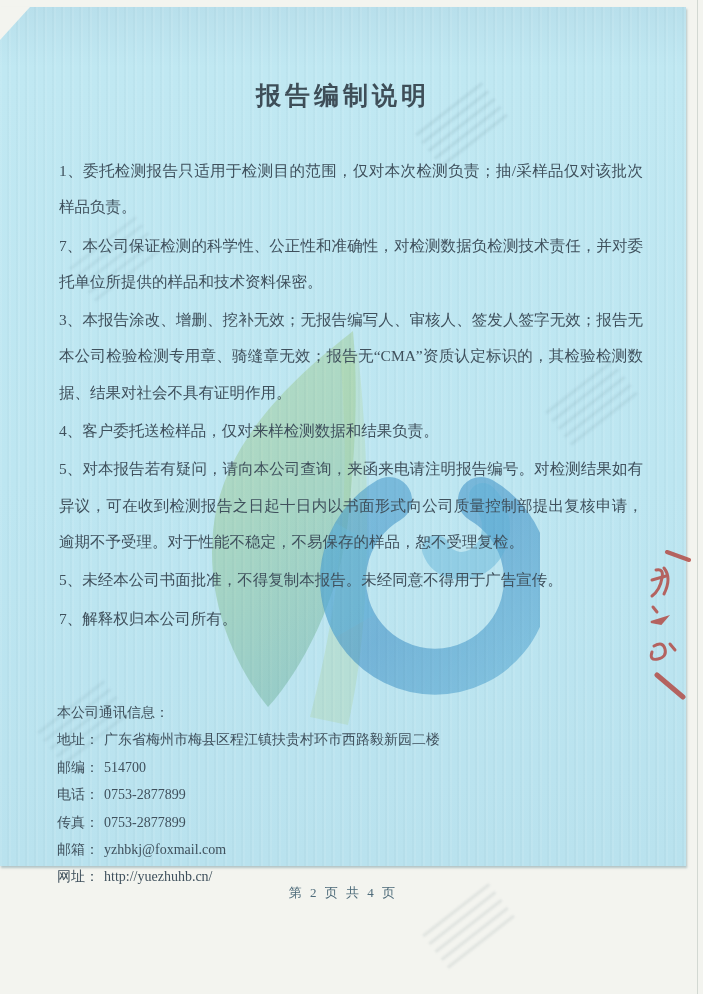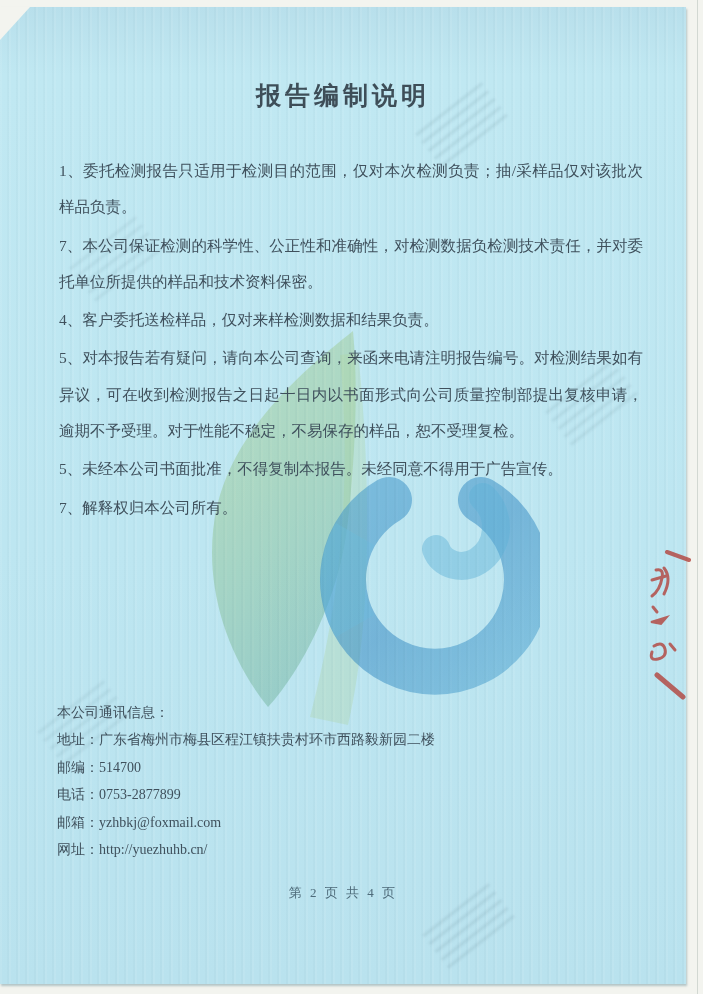--- a/index.html
+++ b/index.html
@@ -8,21 +8,21 @@
     background:#f3f4ef;
     font-family:"Liberation Serif", serif;
   }
   
   .scan-edge-line{
     position:absolute;right:5px;top:0;width:1px;height:994px;
     background:rgba(150,162,158,.35);
   }
   
   .page{
-    position:absolute;left:0;top:7px;width:686px;height:977px;
+    position:absolute;left:0;top:7px;width:686px;height:859px;
     background:linear-gradient(180deg,#b8dfeb 0%,#c0e8f2 7%,#bde6f1 55%,#b9e2ee 100%);
     box-shadow:1px 2px 2px rgba(115,150,160,.5);
   }
   .page::before{ 
     content:"";position:absolute;inset:0;pointer-events:none;
     background:repeating-linear-gradient(90deg,
       rgba(255,255,255,.07) 0 2px, rgba(255,255,255,0) 2px 7px,
       rgba(70,110,125,.035) 7px 9px);
   }
   .corner-wedge{
@@ -38,21 +38,21 @@
   .notices{
     position:absolute;top:144px;left:57px;width:588px;z-index:2;
     font-size:15.5px;line-height:36.3px;color:#3f505c;
     text-align:justify;
   }
   .notices p{margin:2px;text-justify:inter-ideograph;}
   .contact{
     position:absolute;top:692px;left:57px;z-index:2;
     font-size:14px;line-height:27.4px;color:#3f505c;
   }
-  .contact .val{}
+  .contact .val{margin-left:5px;}
   .footer{
     position:absolute;top:876px;left:0;width:100%;z-index:2;
     text-align:center;font-size:13px;letter-spacing:2.5px;color:#4e6b7a;
     line-height:20px;
   }
   .logo{
     position:absolute;left:190px;top:318px;width:350px;height:420px;
     z-index:1;mix-blend-mode:multiply;pointer-events:none;
   }
   .redink{
@@ -104,36 +104,40 @@
   <div class="ghost g2"></div>
   <div class="ghost g3"></div>
   <div class="ghost g4"></div>
   <div class="ghost g5"></div>
 
   <h1 class="title">报告编制说明</h1>
 
   <div class="notices">
     <p>1、委托检测报告只适用于检测目的范围，仅对本次检测负责；抽/采样品仅对该批次样品负责。</p>
     <p>7、本公司保证检测的科学性、公正性和准确性，对检测数据负检测技术责任，并对委托单位所提供的样品和技术资料保密。</p>
+    <p>3、本报告涂改、增删、挖补无效；无报告编写人、审核人、签发人签字无效；报告无本公司检验检测专用章、骑缝章无效；报告无“CMA”资质认定标识的，其检验检测数据、结果对社会不具有证明作用。</p>
     <p>4、客户委托送检样品，仅对来样检测数据和结果负责。</p>
     <p>5、对本报告若有疑问，请向本公司查询，来函来电请注明报告编号。对检测结果如有异议，可在收到检测报告之日起十日内以书面形式向公司质量控制部提出复核申请，逾期不予受理。对于性能不稳定，不易保存的样品，恕不受理复检。</p>
     <p>5、未经本公司书面批准，不得复制本报告。未经同意不得用于广告宣传。</p>
     <p>7、解释权归本公司所有。</p>
   </div>
 
   <div class="contact">
     <div>本公司通讯信息：</div>
     <div>
       <span>地址：</span><span class="val">广东省梅州市梅县区程江镇扶贵村环市西路毅新园二楼</span>
     </div>
     <div>
       <span>邮编：</span><span class="val">514700</span>
     </div>
     <div>
       <span>电话：</span><span class="val">0753-2877899</span>
+    </div>
+    <div>
+      <span>传真：</span><span class="val">0753-2877899</span>
     </div>
     <div>
       <span>邮箱：</span><span class="val">yzhbkj@foxmail.com</span>
     </div>
     <div>
       <span>网址：</span><span class="val">http://yuezhuhb.cn/</span>
     </div>
   </div>
 
   <div class="footer">第 2 页 共 4 页</div>

